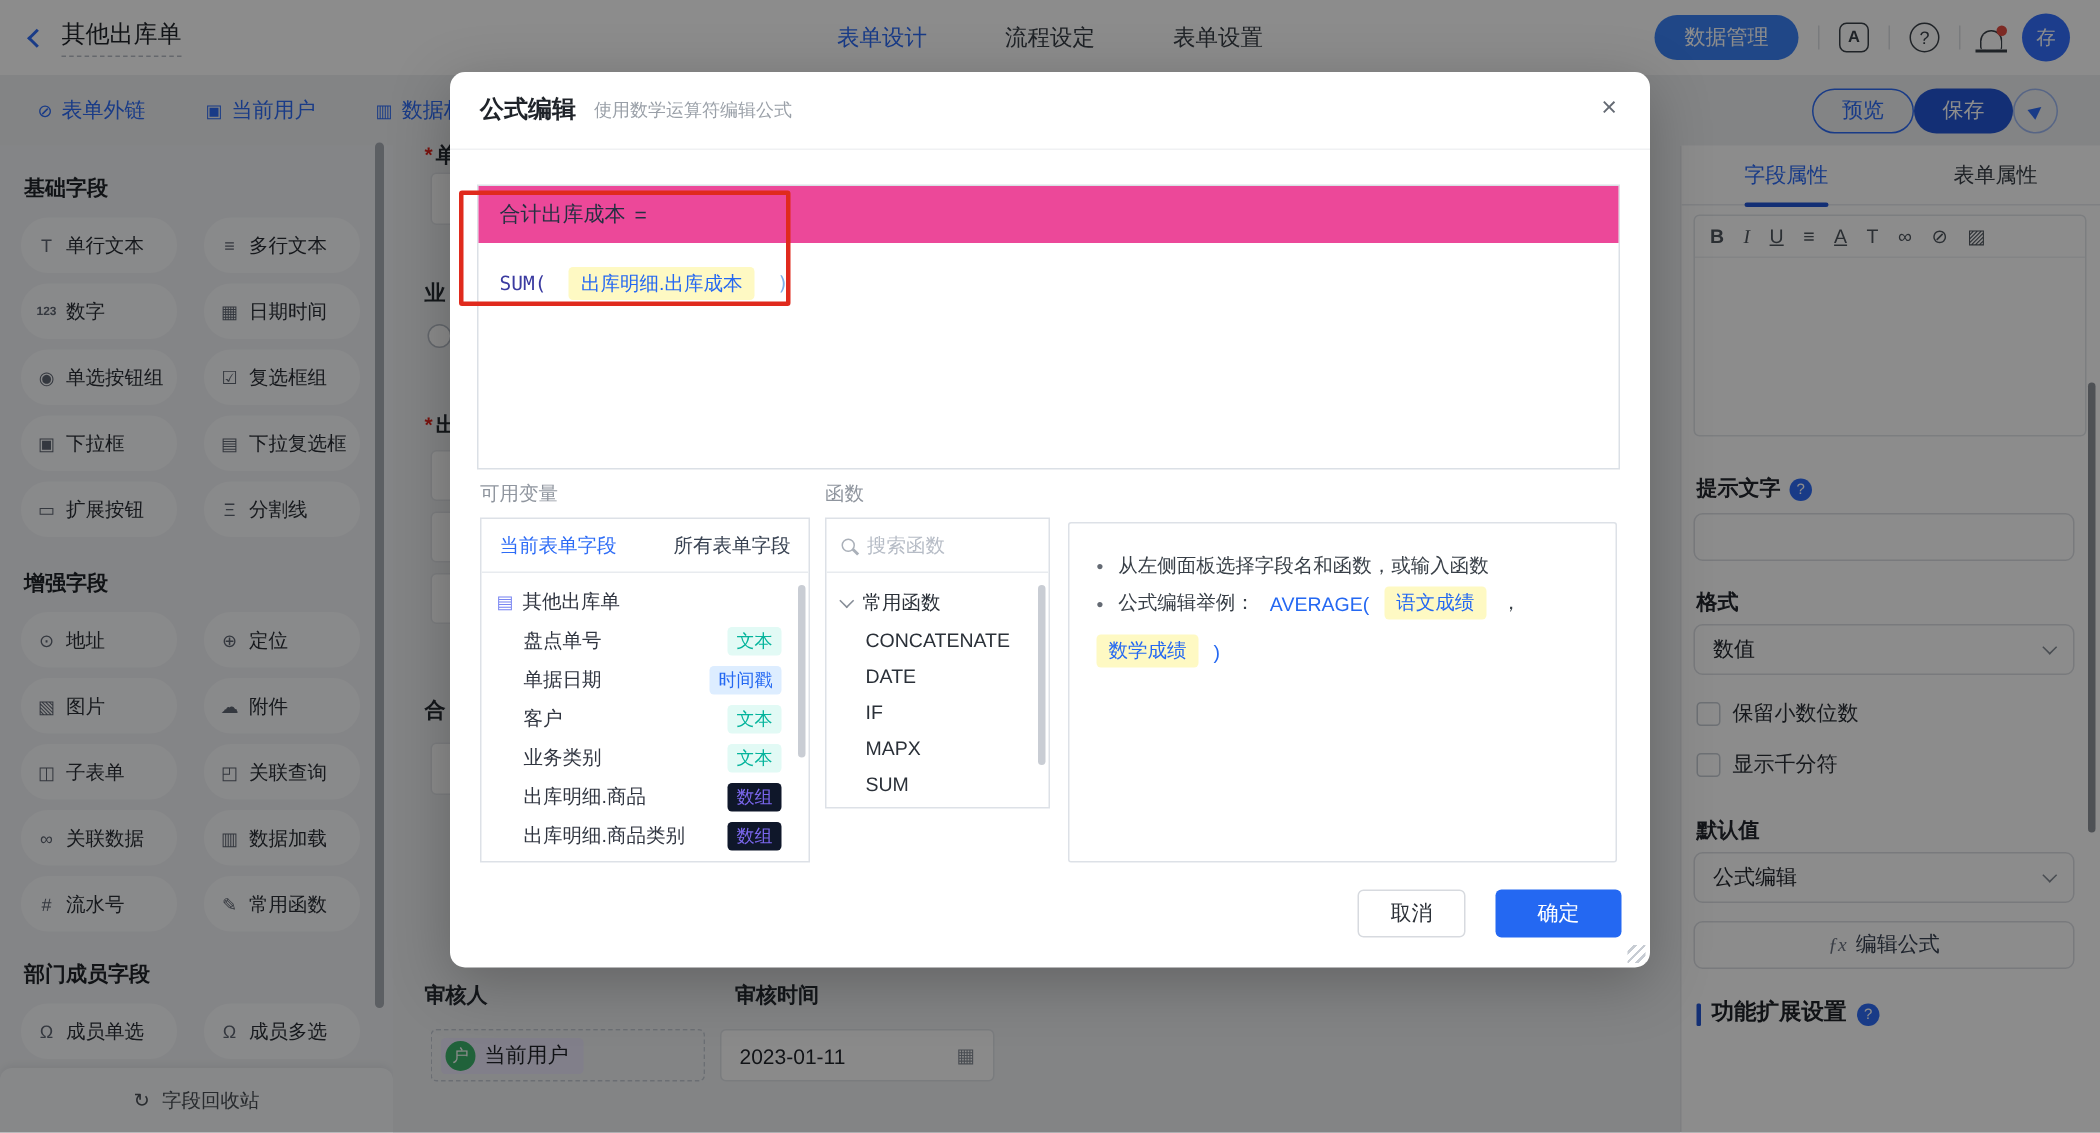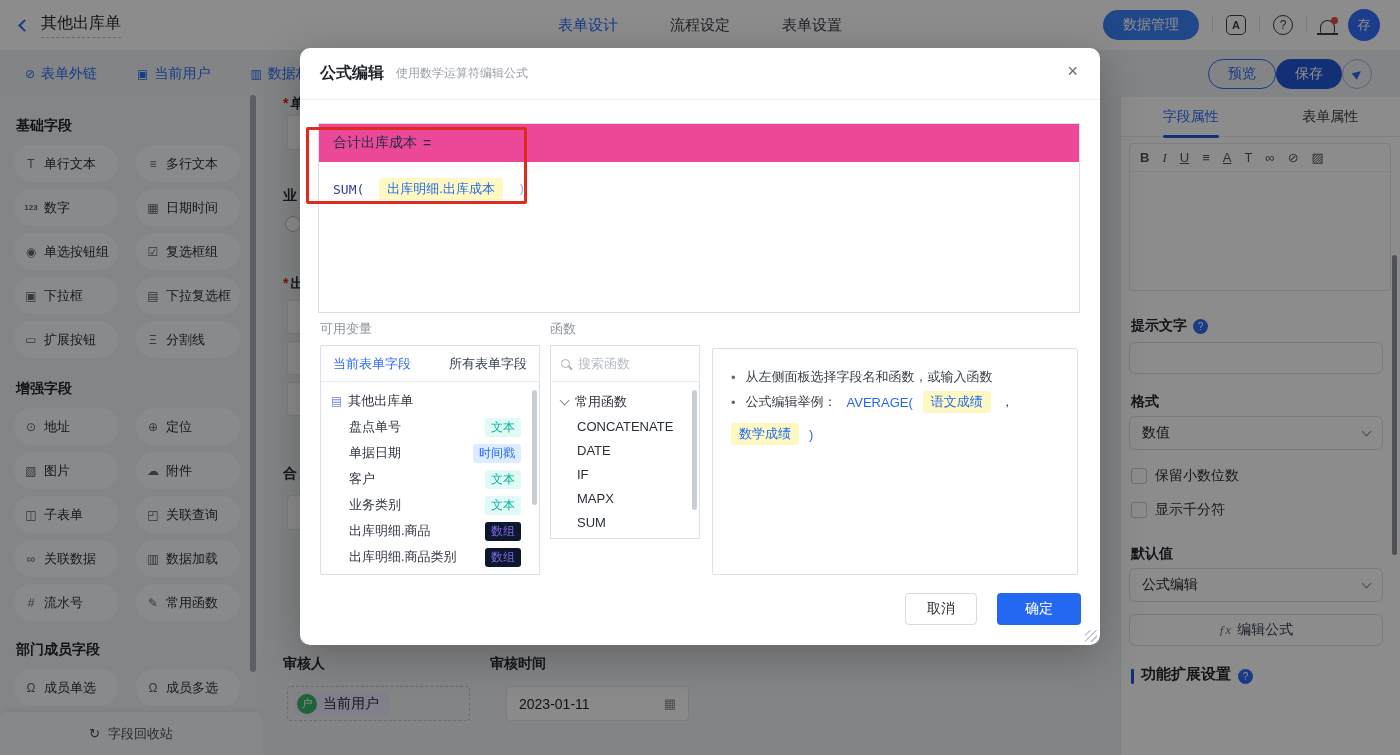--- a/index.html
+++ b/index.html
@@ -311,21 +311,21 @@
   <div class="cv-box" style="left:25px;top:398px;width:200px;height:35px;"></div>
 
   <div class="cv-label" style="left:21px;top:558px;">审核人</div>
   <div class="rv-field rv-dashed" style="left:25px;top:589px;">
     <span class="chip-user">
       <span class="uav">户</span>
       <span>当前用户</span>
     </span>
   </div>
   <div class="cv-label" style="left:228px;top:558px;">审核时间</div>
-  <div class="rv-field rv-solid" style="left:244px;top:589px;">
+  <div class="rv-field rv-solid" style="left:218px;top:589px;">
     <span>2023-01-11</span>
     <i class="cal">▦</i>
   </div>
 </div>
 
 <div class="rpanel">
   <div class="rp-tabs">
     <div class="rp-tab active">字段属性</div>
     <div class="rp-tab">表单属性</div>
   </div>

